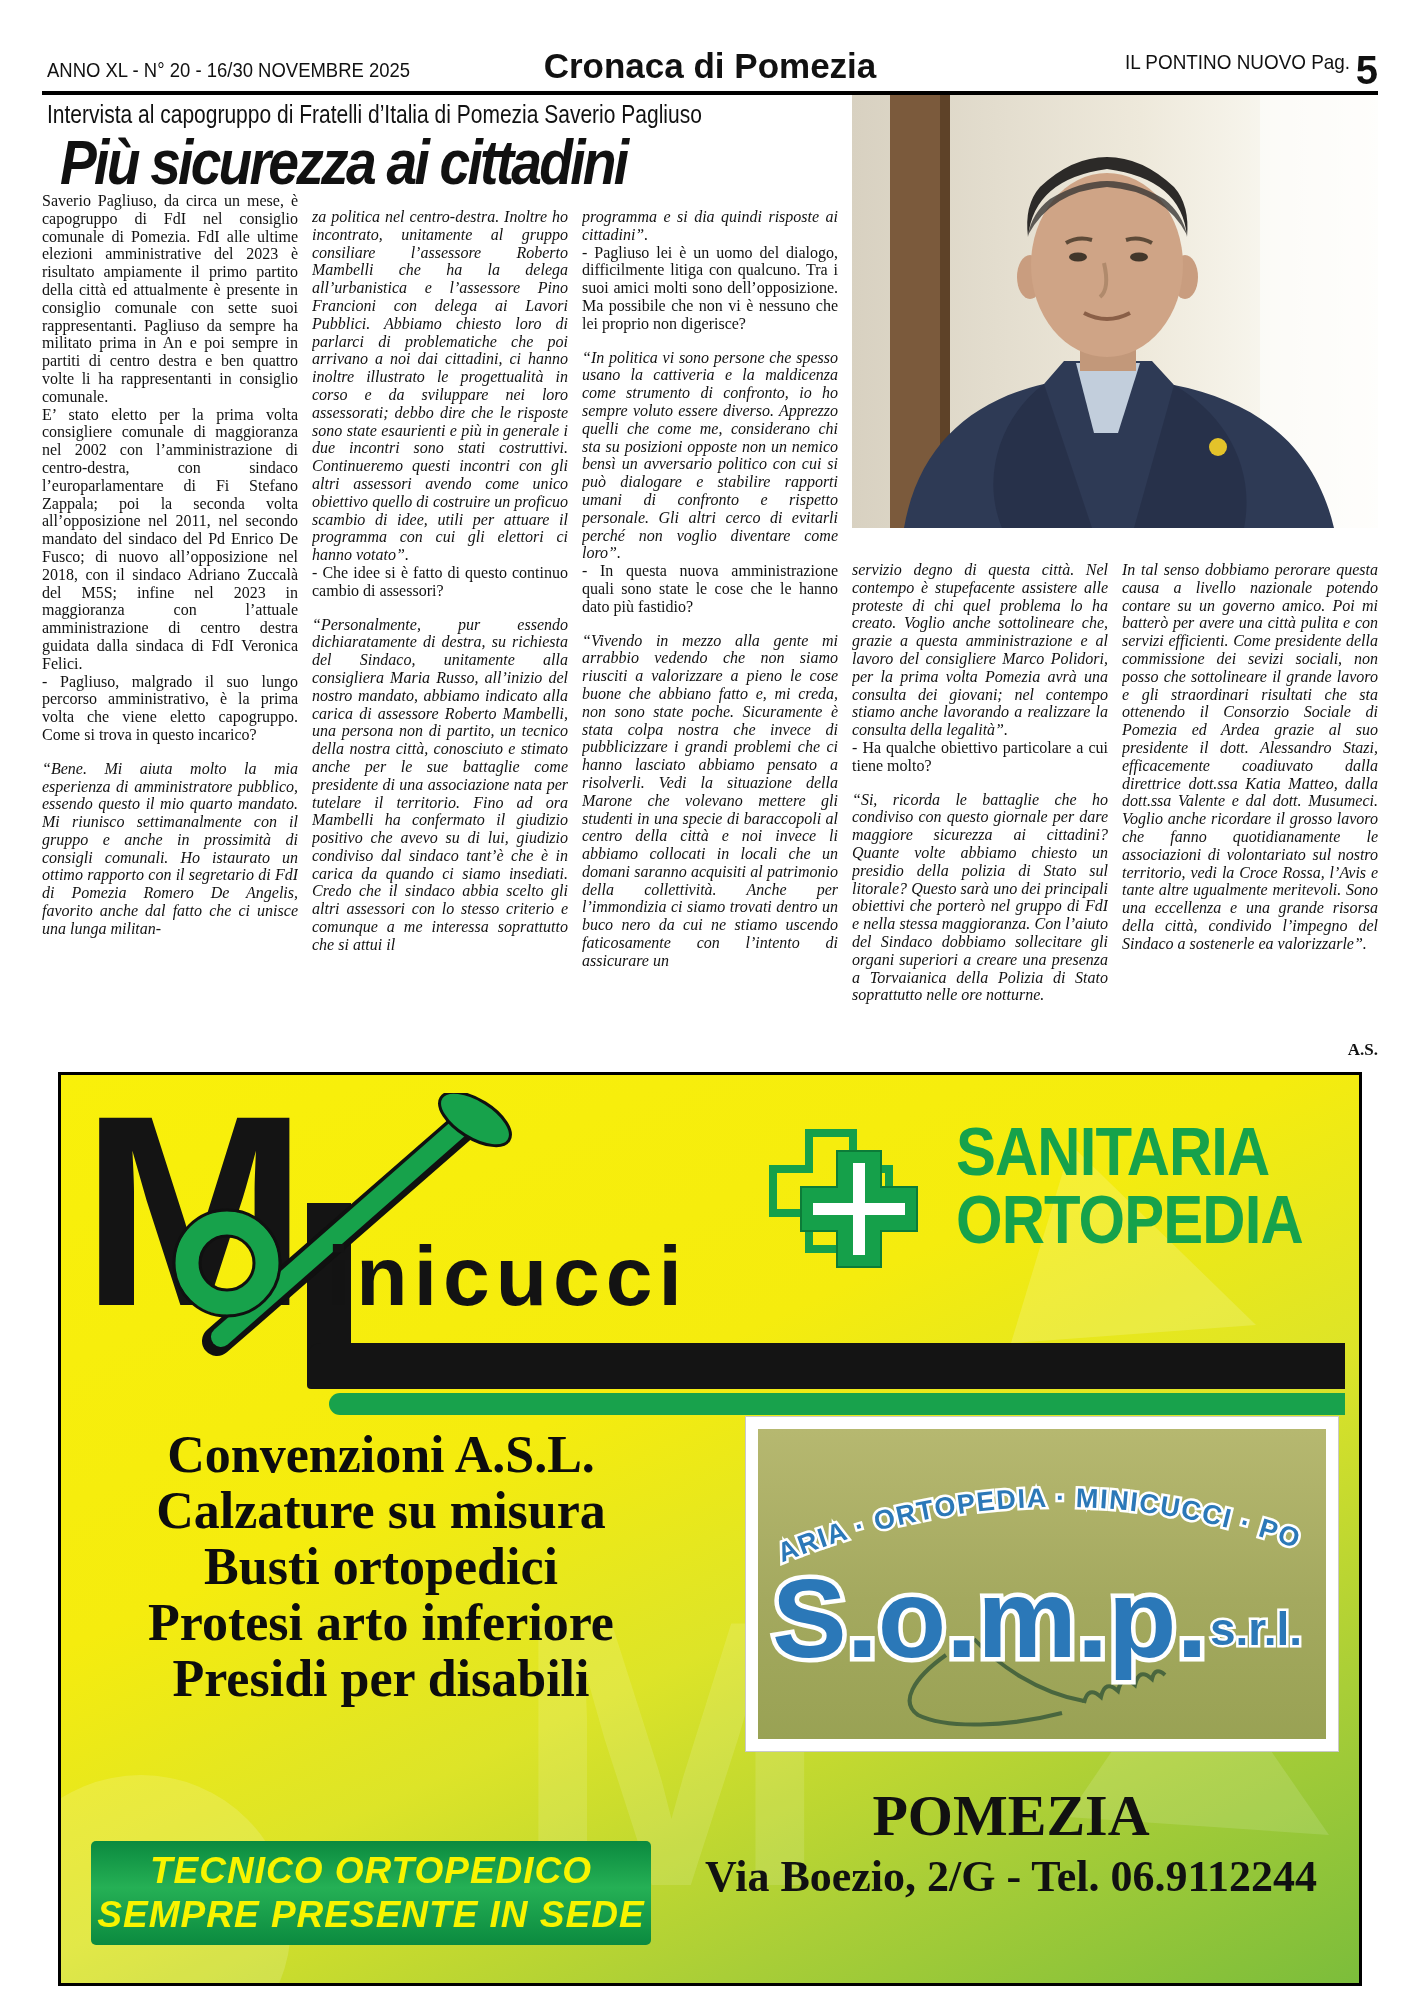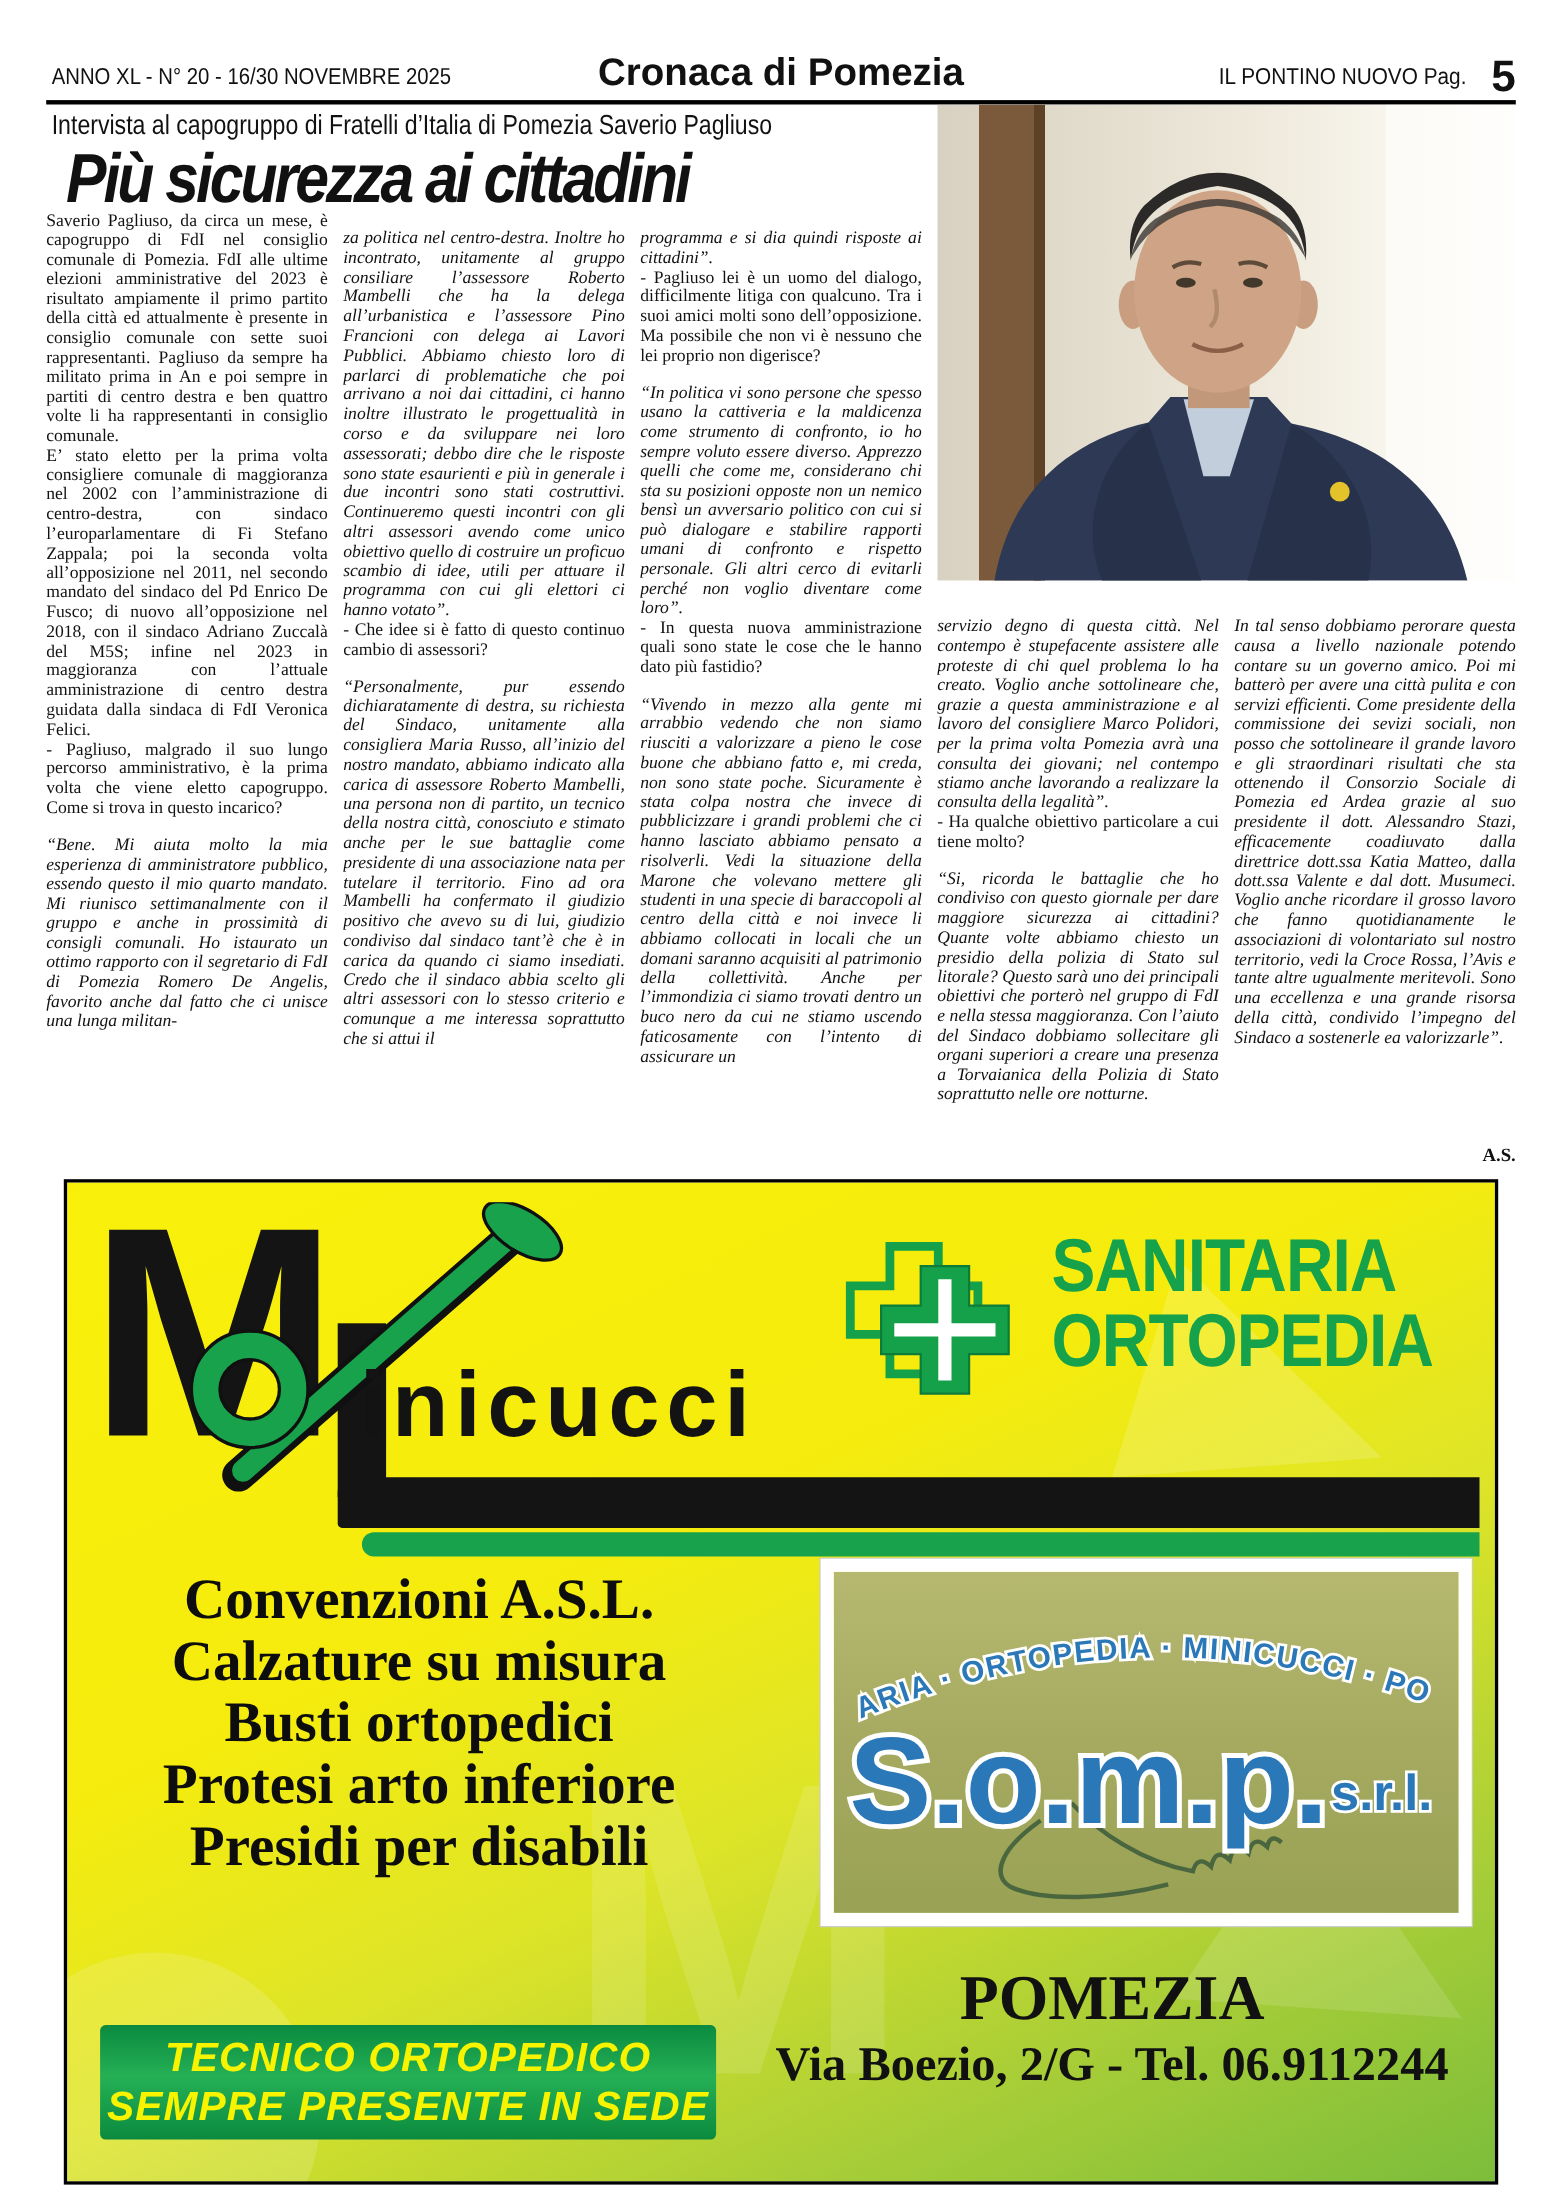--- a/index.html
+++ b/index.html
@@ -4,21 +4,21 @@
 <style>
   html,body{margin:0;padding:0;background:#888;}
   .page{position:relative;width:1420px;height:2000px;background:#ffffff;margin:0 auto;
         font-family:"Liberation Serif",serif;color:#111;overflow:hidden;}
 
   
   .hdr-edition{position:absolute;left:47px;top:58px;font-family:"Liberation Sans",sans-serif;
                font-size:21px;transform:scaleX(.88);transform-origin:left;white-space:nowrap;}
   .hdr-masthead{position:absolute;left:0;right:0;top:46px;text-align:center;
                 font-family:"Liberation Sans",sans-serif;font-weight:bold;font-size:35px;}
-  .hdr-right{position:absolute;right:42px;top:50px;display:flex;align-items:center;gap:23px;
+  .hdr-right{position:absolute;right:42px;top:50px;display:flex;align-items:flex-start;gap:6px;
              font-family:"Liberation Sans",sans-serif;}
   .hdr-right .paper{font-size:21px;transform:scaleX(.9);transform-origin:right;white-space:nowrap;}
   .hdr-right .pageno{font-size:40px;font-weight:bold;line-height:1;}
   .hdr-rule{position:absolute;left:42px;top:91px;width:1336px;height:4px;background:#000;}
 
   
   .kicker{position:absolute;left:47px;top:100px;font-family:"Liberation Sans",sans-serif;
           font-size:25px;transform:scaleX(.84);transform-origin:left;white-space:nowrap;}
   .headline{position:absolute;left:60px;top:126px;font-family:"Liberation Sans",sans-serif;
             font-weight:bold;font-style:italic;font-size:60px;letter-spacing:-3px;

